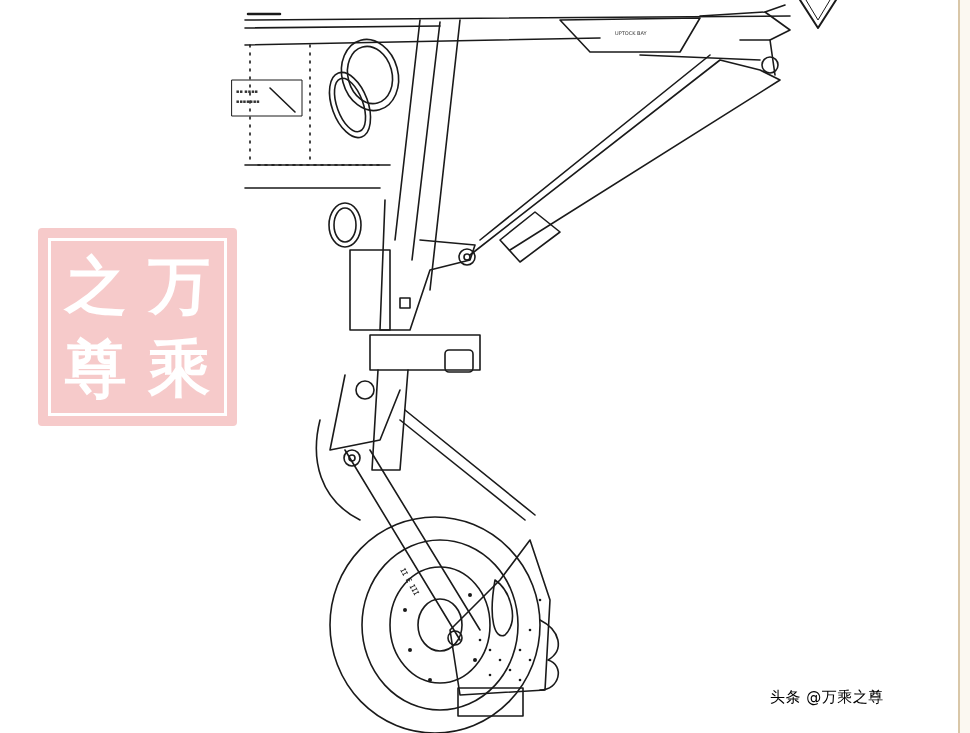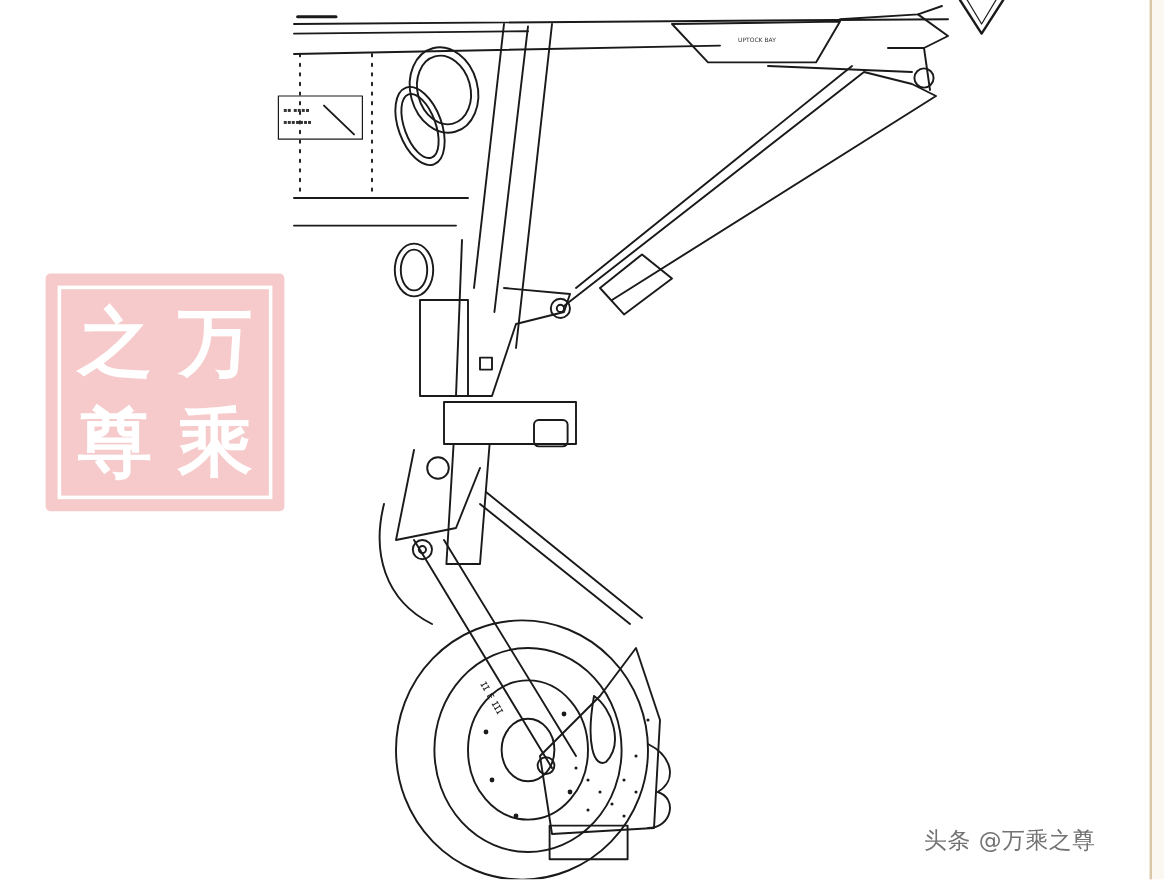--- a/index.html
+++ b/index.html
@@ -3,21 +3,21 @@
 <meta charset="utf-8">
 <style>
   html, body { margin: 0; padding: 0; }
   body { width: 970px; height: 733px; background: #ffffff; position: relative; overflow: hidden; font-family: "DejaVu Sans", sans-serif; }
   .edge { position: absolute; right: 0; top: 0; width: 10px; height: 733px; background: #fbf8f1; border-left: 2px solid #d9c7a8; }
   svg.drawing { position: absolute; left: 0; top: 0; }
   .seal { position: absolute; left: 38px; top: 228px; width: 199px; height: 198px; background: #f6c6c6; border-radius: 4px; opacity: 0.92; }
   .seal-inner { position: absolute; left: 10px; top: 10px; right: 10px; bottom: 10px; border: 3px solid #ffffff; }
   .seal-grid { position: absolute; left: 16px; top: 16px; right: 16px; bottom: 16px; display: grid; grid-template-columns: 1fr 1fr; grid-template-rows: 1fr 1fr; }
   .seal-char { color: #ffffff; font-family: "DejaVu Serif", serif; font-size: 62px; line-height: 1; display: flex; align-items: center; justify-content: center; font-weight: bold; }
-  .caption { position: absolute; left: 770px; top: 688px; font-size: 19px; color: #737373; letter-spacing: 0.5px; text-shadow: 1px 1px 0 #fff, -1px -1px 0 #fff, 0 0 2px #fff; }
+  .caption { position: absolute; left: 770px; top: 688px; font-size: 15px; color: #000000; letter-spacing: 0.5px; text-shadow: 1px 1px 0 #fff, -1px -1px 0 #fff, 0 0 2px #fff; }
 </style>
 </head>
 <body>
 
 <div class="edge"></div>
 
 <svg class="drawing" width="970" height="733" viewBox="0 0 970 733" fill="none" stroke="#1a1a1a" stroke-width="1.6" stroke-linecap="round" stroke-linejoin="round">
 
   <g>
     <line x1="245" y1="20" x2="790" y2="16"></line>

